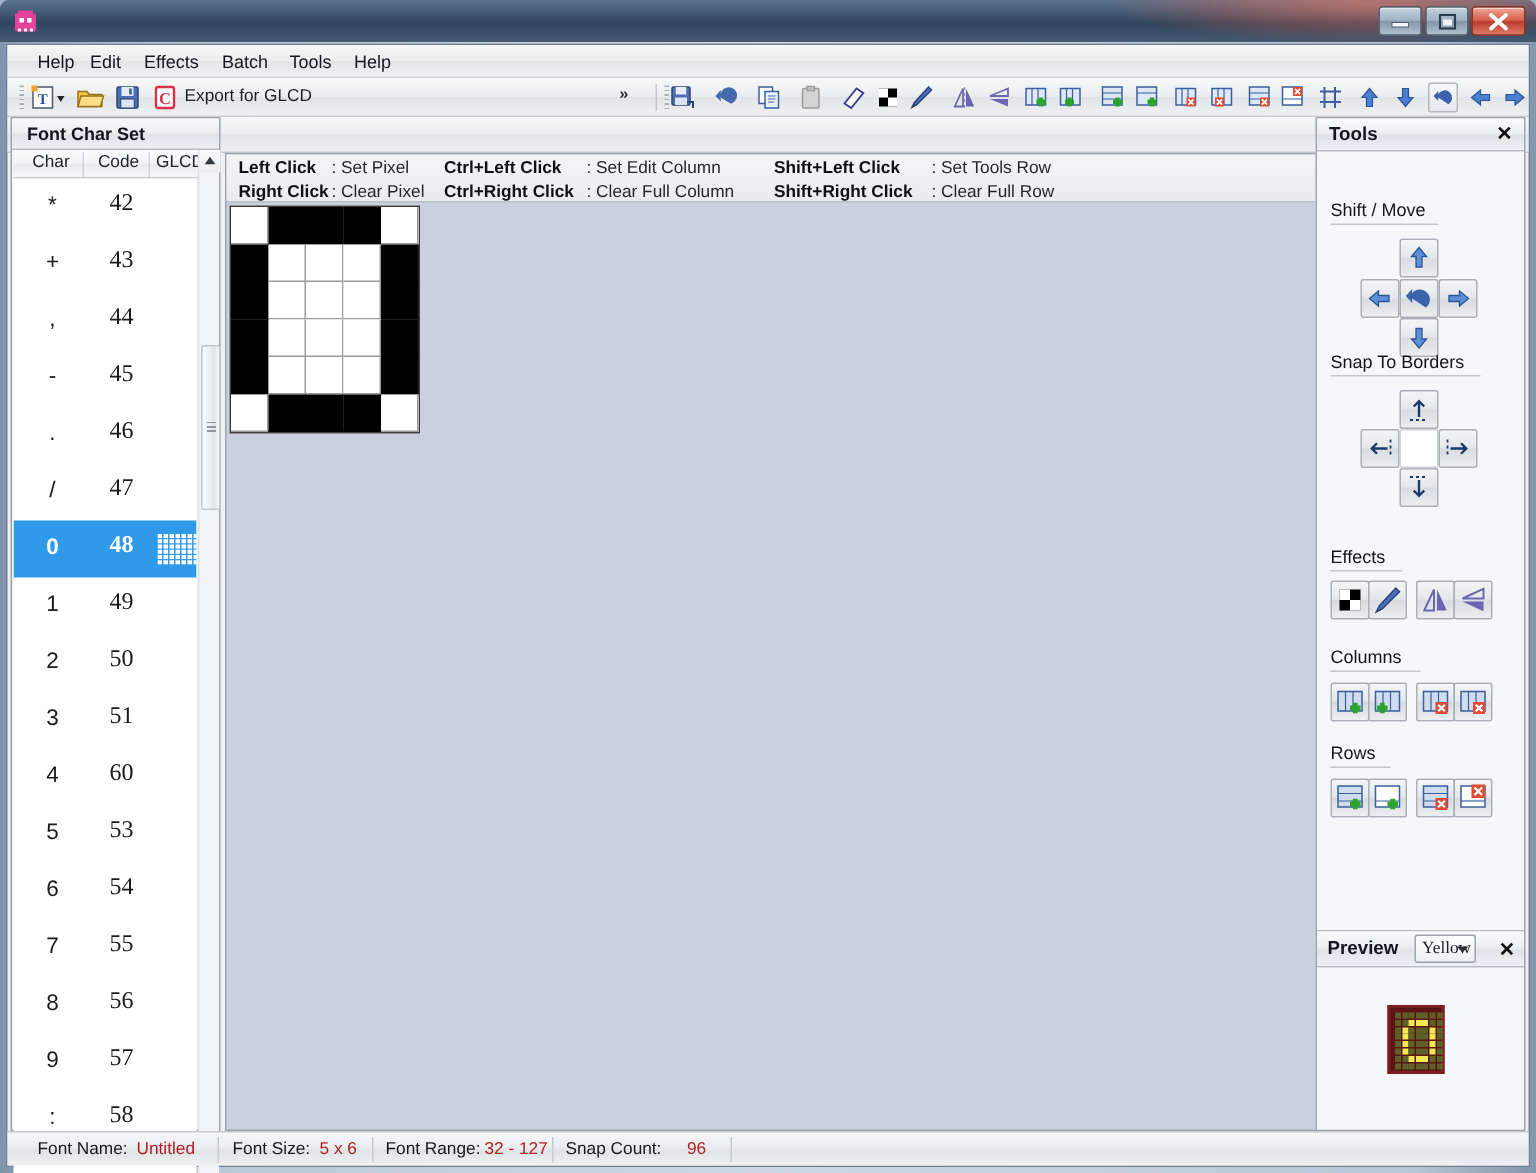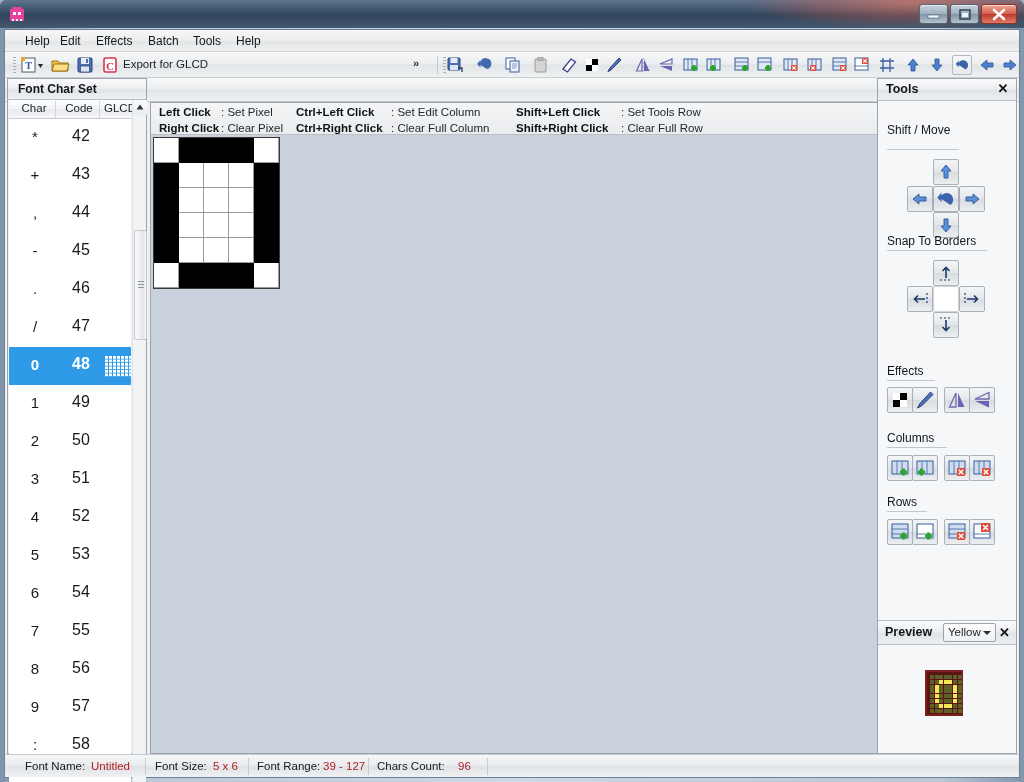--- a/index.html
+++ b/index.html
@@ -129,21 +129,21 @@
     position:absolute;left:0;width:122px;height:38px;
     border-bottom:1px solid #ffffff;
   }
   .char-row.sel{background:#2f9ae8;}
   .cr-char{
     position:absolute;left:0;top:9px;width:52px;text-align:center;
     font-size:15px;color:#1a1a1a;
   }
   .cr-code{
     position:absolute;left:46px;top:8px;width:52px;text-align:center;
-    font-size:16px;color:#1a1a1a;
+    font-size:16px;color:#1a1a1a;font-family:Liberation Serif, serif;
   }
   .char-row.sel .cr-char,.char-row.sel .cr-code{color:#ffffff;font-weight:bold;}
   .cr-glcd{position:absolute;left:96px;top:9px;width:28px;height:21px;}
   #list-vscroll{
     position:absolute;left:124px;top:21px;width:14px;height:713px;
     background:#f2f3f5;border-left:1px solid #dfe2e5;box-sizing:border-box;
   }
   .sb-arrow{
     position:absolute;left:0;width:14px;height:15px;
     background:linear-gradient(to bottom,#fafbfb,#e9ecee);
@@ -230,23 +230,23 @@
     background:#f6f7f8;
     box-sizing:border-box;
   }
   #pv-caption{
     position:absolute;left:0;top:0;width:100%;height:24px;
     background:linear-gradient(to bottom,#fbfbfc 0%,#eceef1 45%,#dfe3e8 55%,#eef0f3 100%);
     border-bottom:1px solid #b7bfc8;box-sizing:border-box;
   }
   #pv-title{position:absolute;left:7px;top:4px;font-weight:bold;font-size:12.5px;color:#12171d;}
   #pv-combo{
-    position:absolute;left:65px;top:2px;width:53px;height:19px;
+    position:absolute;left:65px;top:2px;width:41px;height:19px;
     background:linear-gradient(to bottom,#fdfdfd,#eef0f2);
-    border:1px solid #9aa5b0;border-radius:2px;box-sizing:border-box;
+    border:1px solid #9aa5b0;border-radius:2px;box-sizing:border-box;font-family:Liberation Serif, serif;
   }
   #pv-combo-text{position:absolute;left:4px;top:2px;font-size:11.5px;color:#1b2026;}
   #pv-combo-arrow{position:absolute;right:4px;top:7px;width:0;height:0;
     border-left:4px solid transparent;border-right:4px solid transparent;border-top:4px solid #2b3137;}
   #pv-close{position:absolute;right:6px;top:4px;font-weight:bold;font-size:13px;color:#111;}
   #pv-led{
     position:absolute;left:47px;top:49px;width:38px;height:46px;
     background:#5a1414;border:2px solid #7d1f1f;box-sizing:border-box;
   }
   .led{position:absolute;width:4px;height:4px;}
@@ -606,21 +606,21 @@
           <div class="char-row" style="top: 304px;">
             <div class="cr-char">2</div>
             <div class="cr-code">50</div>
           </div>
           <div class="char-row" style="top: 342px;">
             <div class="cr-char">3</div>
             <div class="cr-code">51</div>
           </div>
           <div class="char-row" style="top: 380px;">
             <div class="cr-char">4</div>
-            <div class="cr-code">52</div>
+            <div class="cr-code">60</div>
           </div>
           <div class="char-row" style="top: 418px;">
             <div class="cr-char">5</div>
             <div class="cr-code">53</div>
           </div>
           <div class="char-row" style="top: 456px;">
             <div class="cr-char">6</div>
             <div class="cr-code">54</div>
           </div>
           <div class="char-row" style="top: 494px;">
@@ -702,21 +702,21 @@
           <div class="px off" style="left: 100px; top: 125px; width: 25px; height: 25px;"></div>
         </div>
     </div>
 
     <div id="right-dock">
       <div class="dock-caption" style="top:0">
         <div class="cap-title">Tools</div>
         <div class="dock-close">✕</div>
       </div>
 
-      <div class="group-label" style="left:9px;top:44px">Shift / Move</div>
+      <div class="group-label" style="left:9px;top:54px">Shift / Move</div>
       <div class="group-rule" style="left:9px;top:70px;width:72px"></div>
       <div class="ibtn" style="left:55px;top:80px">
         <svg width="24" height="24" viewBox="0 0 24 24">
             <path d="M12 5 L17 11 L14 11 L14 18 L10 18 L10 11 L7 11 Z" fill="#5b8fd8" stroke="#2d5596" stroke-width="0.9"></path>
           </svg>
       </div>
       <div class="ibtn" style="left:29px;top:107px">
         <svg width="24" height="24" viewBox="0 0 24 24">
             <path d="M5 12 L11 7 L11 10 L18 10 L18 14 L11 14 L11 17 Z" fill="#5b8fd8" stroke="#2d5596" stroke-width="0.9"></path>
           </svg>
@@ -929,21 +929,21 @@
     </div>
 
     <div id="statusbar">
       <div class="sb-k" style="left:20px">Font Name:</div>
       <div class="sb-v" style="left:86px">Untitled</div>
       <div class="sb-div" style="left:140px"></div>
       <div class="sb-k" style="left:150px">Font Size:</div>
       <div class="sb-v" style="left:208px">5 x 6</div>
       <div class="sb-div" style="left:243px"></div>
       <div class="sb-k" style="left:252px">Font Range:</div>
-      <div class="sb-v" style="left:318px">39 - 127</div>
+      <div class="sb-v" style="left:318px">32 - 127</div>
       <div class="sb-div" style="left:363px"></div>
-      <div class="sb-k" style="left:372px">Chars Count:</div>
+      <div class="sb-k" style="left:372px">Snap Count:</div>
       <div class="sb-v" style="left:453px">96</div>
       <div class="sb-div" style="left:482px"></div>
     </div>
 
   </div>
 </div>
 
 </body></html>

